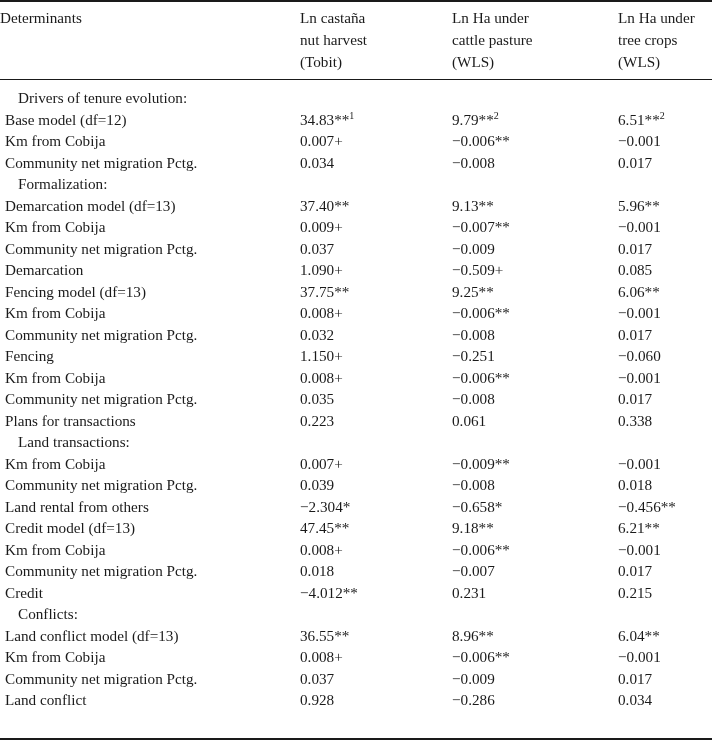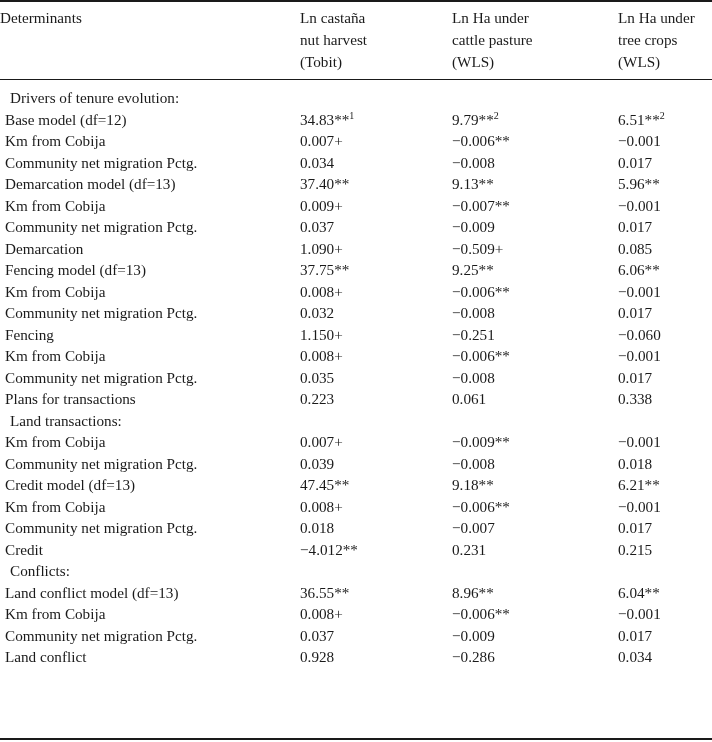--- a/index.html
+++ b/index.html
@@ -68,21 +68,21 @@
     vertical-align: baseline;
     white-space: nowrap;
     border: none;
   }
 
   td.lbl { padding-left: 5px; }
   td.lbl.indent { }
 
   td.val { padding-left: 0; }
 
-  tbody tr.section-row td.lbl { padding-left: 10px; }
+  tbody tr.section-row td.lbl { padding-left: 18px; }
 
   tbody tr.first-body td { padding-top: 7px; }
 
   
   tbody tr.last-body td {
     padding-bottom: 3px;
   }
   .bottom-rule {
     position: absolute;
     left: 0;
@@ -143,20 +143,26 @@
           <td class="val">0.007+</td>
           <td class="val">−0.006**</td>
           <td class="val">−0.001</td>
         </tr>
         <tr>
           <td class="lbl indent">Community net migration Pctg.</td>
           <td class="val">0.034</td>
           <td class="val">−0.008</td>
           <td class="val">0.017</td>
         </tr>
+        <tr class="section-row">
+          <td class="lbl">Formalization:</td>
+          <td class="val"></td>
+          <td class="val"></td>
+          <td class="val"></td>
+        </tr>
         <tr>
           <td class="lbl indent">Demarcation model (df=13)</td>
           <td class="val">37.40**</td>
           <td class="val">9.13**</td>
           <td class="val">5.96**</td>
         </tr>
         <tr>
           <td class="lbl indent">Km from Cobija</td>
           <td class="val">0.009+</td>
           <td class="val">−0.007**</td>
@@ -226,20 +232,26 @@
           <td class="lbl indent">Km from Cobija</td>
           <td class="val">0.007+</td>
           <td class="val">−0.009**</td>
           <td class="val">−0.001</td>
         </tr>
         <tr>
           <td class="lbl indent">Community net migration Pctg.</td>
           <td class="val">0.039</td>
           <td class="val">−0.008</td>
           <td class="val">0.018</td>
+        </tr>
+        <tr>
+          <td class="lbl indent">Land rental from others</td>
+          <td class="val">−2.304*</td>
+          <td class="val">−0.658*</td>
+          <td class="val">−0.456**</td>
         </tr>
         <tr>
           <td class="lbl indent">Credit model (df=13)</td>
           <td class="val">47.45**</td>
           <td class="val">9.18**</td>
           <td class="val">6.21**</td>
         </tr>
         <tr>
           <td class="lbl indent">Km from Cobija</td>
           <td class="val">0.008+</td>

